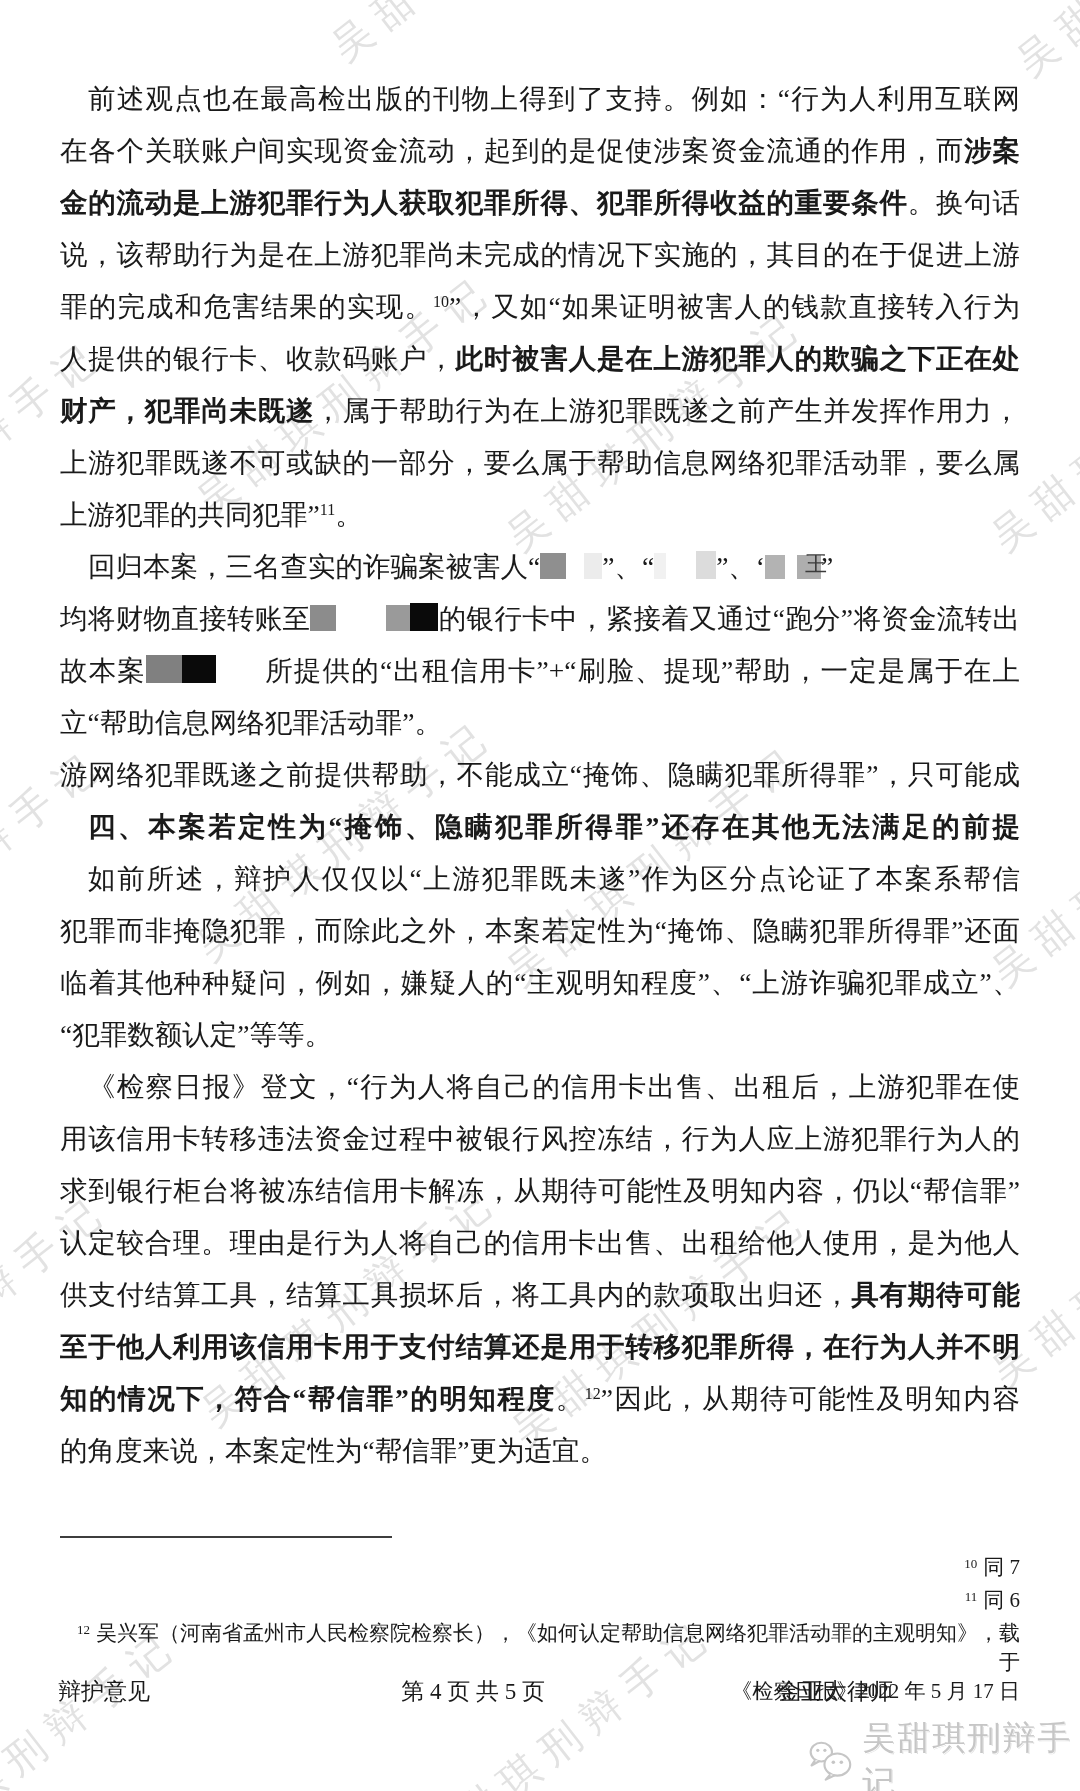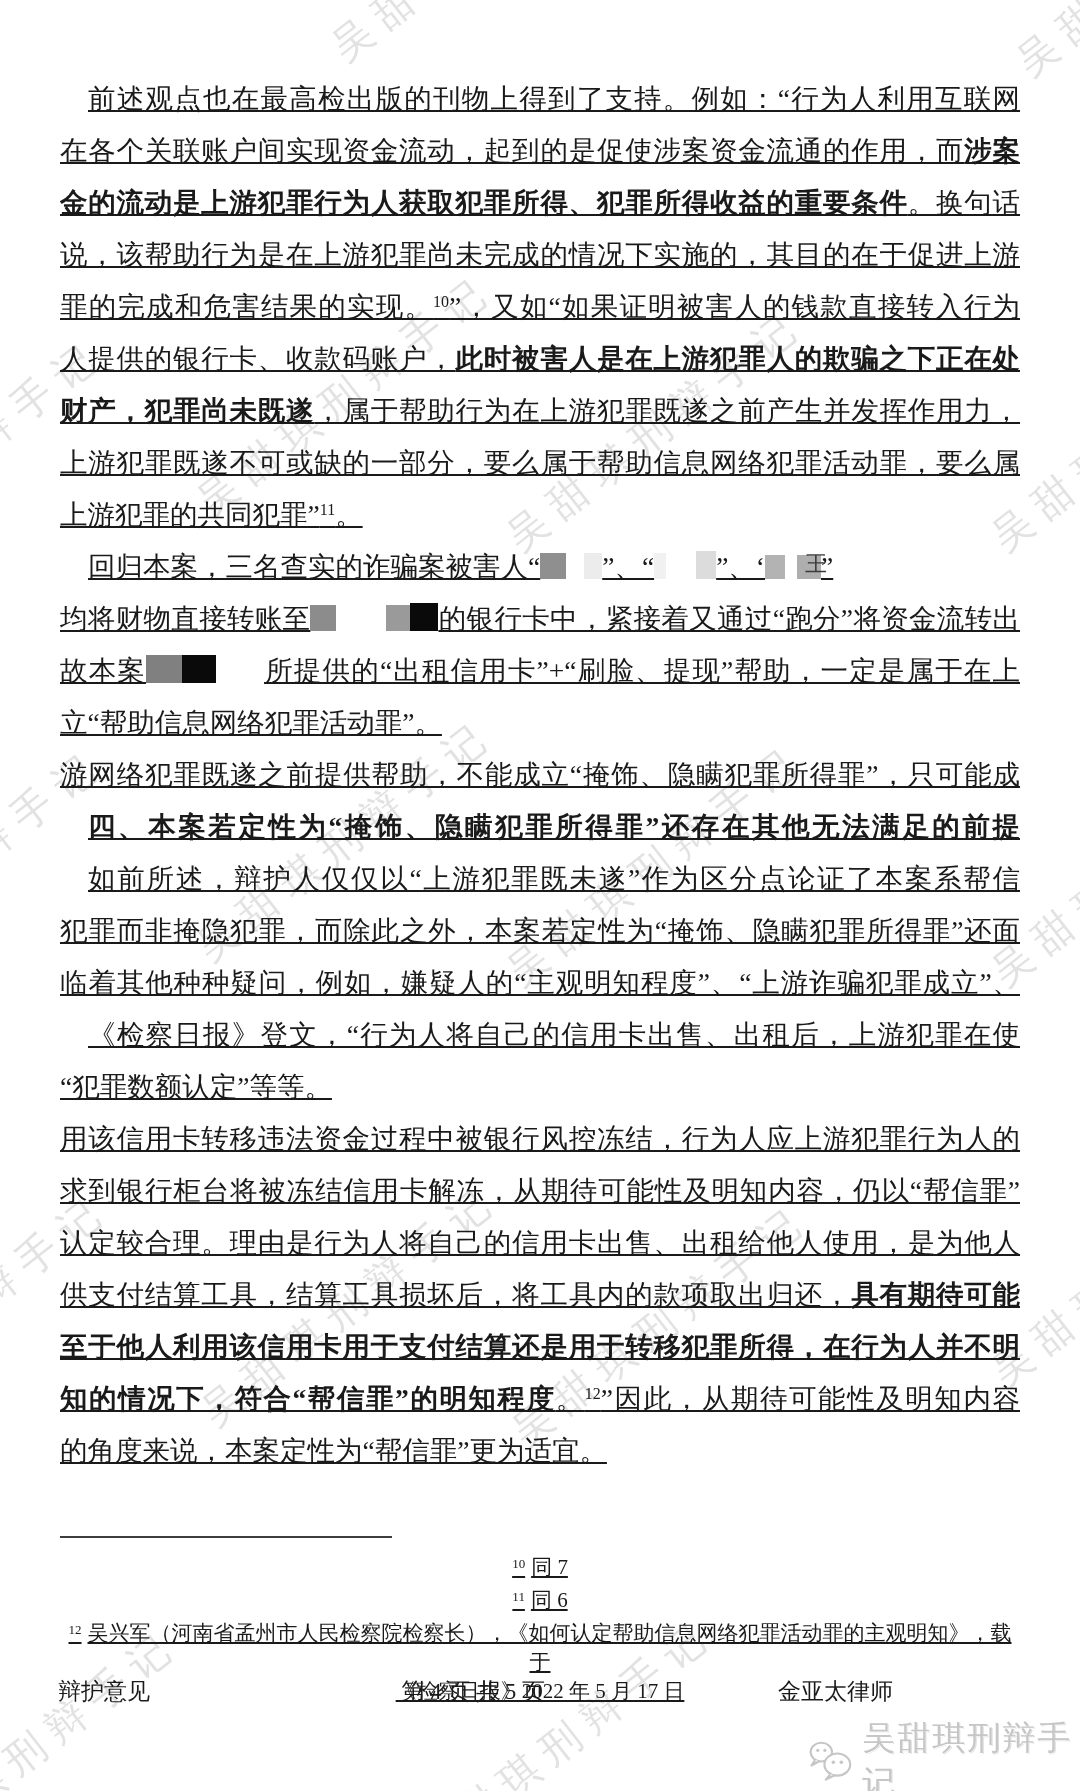--- a/index.html
+++ b/index.html
@@ -3,33 +3,33 @@
 <meta charset="utf-8">
 <style>
   html,body{margin:0;padding:0;background:#888;}
   #page{position:relative;width:1080px;height:1791px;background:#ffffff;overflow:hidden;
         font-family:"Liberation Serif","DejaVu Serif",serif;color:#1a1a1a;}
   
   #wm-layer{position:absolute;inset:0;z-index:0;pointer-events:none;}
   .wm{position:absolute;font-size:40px;letter-spacing:12px;white-space:nowrap;
       transform:translate(-50%,-50%) rotate(-38deg);font-weight:400;}
   
-  #doc{position:absolute;left:60px;top:73px;width:960px;z-index:2;text-decoration:underline;}
+  #doc{position:absolute;left:60px;top:73px;width:960px;z-index:2;}
   .line{height:52px;line-height:52px;font-size:27.5px;text-align:justify;overflow:hidden;white-space:nowrap;}
   .line.just{text-align-last:justify;white-space:normal;}
   .line.ind{text-indent:28px;}
   .line .b{font-weight:700;}
   .line sup{font-size:16px;line-height:0;vertical-align:9px;}
   .redact{display:inline-block;vertical-align:-3px;position:relative;}
   .redact .mark{position:absolute;right:-6px;top:-4px;font-size:22px;line-height:26px;color:#3b3b3b;}
   .gap{display:inline-block;height:1px;}
   
   #fn-sep{position:absolute;left:60px;top:1536px;width:332px;height:2px;background:#3d3d3d;z-index:2;}
   #footnotes{position:absolute;left:60px;top:1549px;width:960px;z-index:2;}
-  .fn-line{font-size:21px;line-height:29px;text-align:center;text-decoration:underline;}
+  .fn-line{font-size:21px;line-height:29px;text-align:right;}
   .fn-line sup{font-size:13px;vertical-align:6px;margin-right:6px;}
   
   #footer{position:absolute;left:0;top:1676px;width:952px;height:30px;font-size:23px;z-index:2;}
   #footer .f-left{position:absolute;left:58px;}
   #footer .f-center{position:absolute;left:50%;transform:translateX(-52%);text-align:center;}
   #footer .f-right{position:absolute;left:778px;}
   
   #brand{position:absolute;left:808px;top:1716px;z-index:2;display:flex;align-items:center;color:#c6c6c6;}
   #brand .brand-text{font-size:33px;letter-spacing:2px;margin-left:8px;
       text-shadow:0 1px 0 #ffffff, 1px 1px 0 #dcdcdc;}
@@ -70,22 +70,22 @@
       <div class="line"><span>上游犯罪的共同犯罪”</span><sup>11</sup><span>。</span></div>
       <div class="line ind"><span>回归本案，三名查实的诈骗案被害人“</span><span class="redact" style="width: 26px; height: 26px; background: rgb(143, 143, 143);"></span><span class="gap" style="width: 18px;"></span><span class="redact" style="width: 18px; height: 26px; background: rgb(236, 236, 236);"></span><span>”、“</span><span class="redact" style="width: 12px; height: 26px; background: rgb(241, 241, 241);"></span><span class="gap" style="width: 30px;"></span><span class="redact" style="width: 20px; height: 28px; background: rgb(220, 220, 220);"></span><span>”、‘</span><span class="redact" style="width: 20px; height: 24px; background: rgb(179, 179, 179);"></span><span class="gap" style="width: 12px;"></span><span class="redact" style="width: 24px; height: 24px; background: rgb(174, 174, 174);"><span class="mark">王</span></span><span>”</span></div>
       <div class="line just"><span>均将财物直接转账至</span><span class="redact" style="width: 26px; height: 26px; background: rgb(140, 140, 140);"></span><span class="gap" style="width: 50px;"></span><span class="redact" style="width: 24px; height: 26px; background: rgb(154, 154, 154);"></span><span class="redact" style="width: 28px; height: 28px; background: rgb(10, 10, 10);"></span><span>的银行卡中，紧接着又通过“跑分”将资金流转出去，</span></div>
       <div class="line just"><span>故本案</span><span class="redact" style="width: 36px; height: 28px; background: rgb(128, 128, 128);"></span><span class="redact" style="width: 34px; height: 28px; background: rgb(10, 10, 10);"></span><span class="gap" style="width: 48px;"></span><span>所提供的“出租信用卡”+“刷脸、提现”帮助，一定是属于在上</span></div>
       <div class="line"><span>立“帮助信息网络犯罪活动罪”。</span></div>
       <div class="line just"><span>游网络犯罪既遂之前提供帮助，不能成立“掩饰、隐瞒犯罪所得罪”，只可能成</span></div>
       <div class="line just ind"><span class="b">四、本案若定性为“掩饰、隐瞒犯罪所得罪”还存在其他无法满足的前提</span></div>
       <div class="line just ind"><span>如前所述，辩护人仅仅以“上游犯罪既未遂”作为区分点论证了本案系帮信</span></div>
       <div class="line just"><span>犯罪而非掩隐犯罪，而除此之外，本案若定性为“掩饰、隐瞒犯罪所得罪”还面</span></div>
       <div class="line just"><span>临着其他种种疑问，例如，嫌疑人的“主观明知程度”、“上游诈骗犯罪成立”、</span></div>
+      <div class="line"><span>“犯罪数额认定”等等。</span></div>
       <div class="line just ind"><span>《检察日报》登文，“行为人将自己的信用卡出售、出租后，上游犯罪在使</span></div>
-      <div class="line"><span>“犯罪数额认定”等等。</span></div>
       <div class="line just"><span>用该信用卡转移违法资金过程中被银行风控冻结，行为人应上游犯罪行为人的要</span></div>
       <div class="line just"><span>求到银行柜台将被冻结信用卡解冻，从期待可能性及明知内容，仍以“帮信罪”</span></div>
       <div class="line just"><span>认定较合理。理由是行为人将自己的信用卡出售、出租给他人使用，是为他人提</span></div>
       <div class="line just"><span>供支付结算工具，结算工具损坏后，将工具内的款项取出归还，</span><span class="b">具有期待可能性</span></div>
       <div class="line just"><span class="b">至于他人利用该信用卡用于支付结算还是用于转移犯罪所得，在行为人并不明</span></div>
       <div class="line just"><span class="b">知的情况下，符合“帮信罪”的明知程度</span><span>。</span><sup>12</sup><span>”因此，从期待可能性及明知内容</span></div>
       <div class="line"><span>的角度来说，本案定性为“帮信罪”更为适宜。</span></div>
     </div>
 
   <div id="fn-sep"></div>

